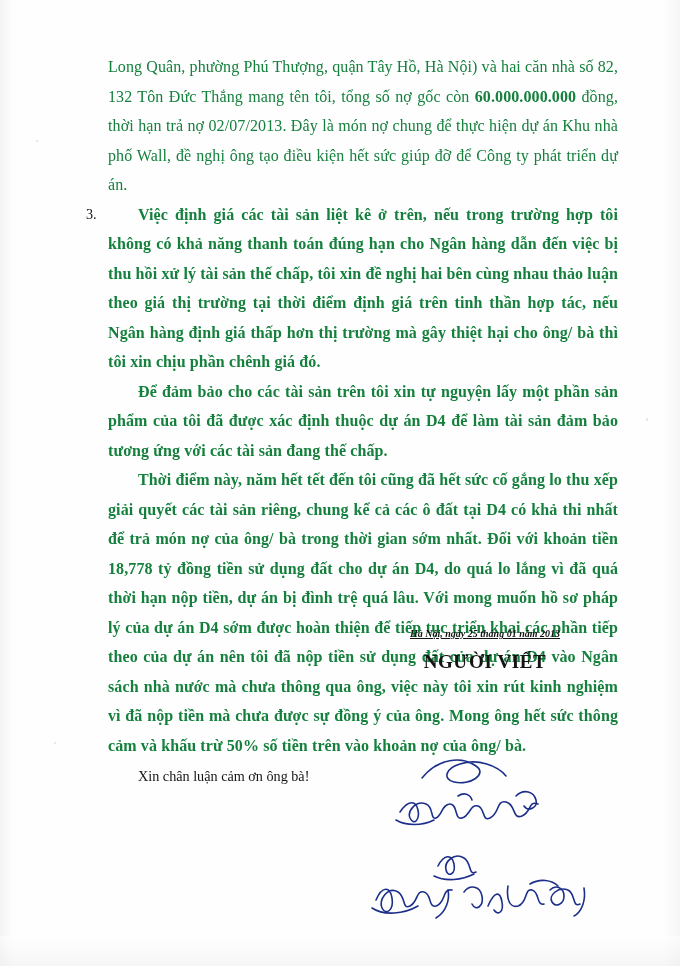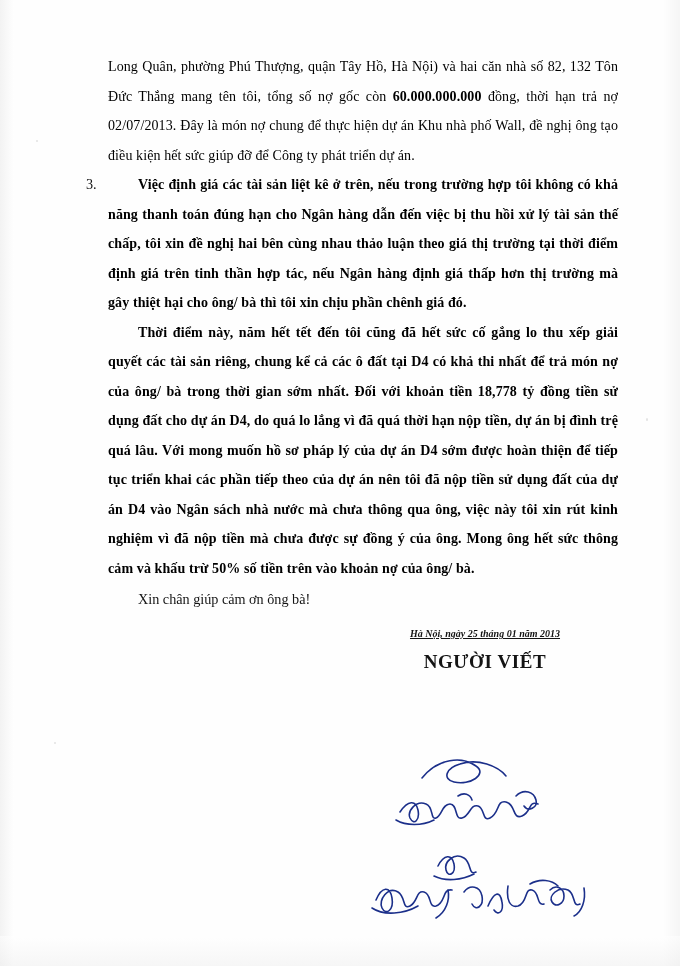--- a/index.html
+++ b/index.html
@@ -24,24 +24,24 @@
   }
   .doc-body {
     position: absolute;
     left: 108px;
     top: 52px;
     width: 510px;
   }
   p.para {
     margin: 0 0 0 0;
     text-align: justify;
-    font-size: 14px;
+    font-size: 16px;
     line-height: 29.5px;
     letter-spacing: 0.1px;
-    color: #000000;
+    color: #15803d;
   }
   p.para.indent-first {
     text-indent: 30px;
     font-weight: bold;
   }
   .numbered {
     position: relative;
     display: flex;
     align-items: flex-start;
   }
@@ -137,25 +137,26 @@
 
   <div class="doc-body">
 
     <p class="para"><span>Long Quân, phường Phú Thượng, quận Tây Hồ, Hà Nội) và hai căn nhà số 82, 132 Tôn Đức Thắng mang tên tôi, tổng số nợ gốc còn </span><span class="bold-amt">60.000.000.000</span><span> đồng, thời hạn trả nợ 02/07/2013. Đây là món nợ chung để thực hiện dự án Khu nhà phố Wall, đề nghị ông tạo điều kiện hết sức giúp đỡ để Công ty phát triển dự án.</span></p>
 
     <div class="numbered" style="margin-top:0;">
       <span class="num-label">3.</span>
       <p class="para indent-first">Việc định giá các tài sản liệt kê ở trên, nếu trong trường hợp tôi không có khả năng thanh toán đúng hạn cho Ngân hàng dẫn đến việc bị thu hồi xử lý tài sản thế chấp, tôi xin đề nghị hai bên cùng nhau thảo luận theo giá thị trường tại thời điểm định giá trên tinh thần hợp tác, nếu Ngân hàng định giá thấp hơn thị trường mà gây thiệt hại cho ông/ bà thì tôi xin chịu phần chênh giá đó.</p>
     </div>
 
+    <p class="para indent-first">Để đảm bảo cho các tài sản trên tôi xin tự nguyện lấy một phần sản phẩm của tôi đã được xác định thuộc dự án D4 để làm tài sản đảm bảo tương ứng với các tài sản đang thế chấp.</p>
 
     <p class="para indent-first">Thời điểm này, năm hết tết đến tôi cũng đã hết sức cố gắng lo thu xếp giải quyết các tài sản riêng, chung kể cả các ô đất tại D4 có khả thi nhất để trả món nợ của ông/ bà trong thời gian sớm nhất. Đối với khoản tiền 18,778 tỷ đồng tiền sử dụng đất cho dự án D4, do quá lo lắng vì đã quá thời hạn nộp tiền, dự án bị đình trệ quá lâu. Với mong muốn hồ sơ pháp lý của dự án D4 sớm được hoàn thiện để tiếp tục triển khai các phần tiếp theo của dự án nên tôi đã nộp tiền sử dụng đất của dự án D4 vào Ngân sách nhà nước mà chưa thông qua ông, việc này tôi xin rút kinh nghiệm vì đã nộp tiền mà chưa được sự đồng ý của ông. Mong ông hết sức thông cảm và khấu trừ 50% số tiền trên vào khoản nợ của ông/ bà.</p>
 
 
-    <p class="closing-line">Xin chân giúp cảm ơn ông bà!</p>
+    <p class="closing-line">Xin chân luận cảm ơn ông bà!</p>
   </div>
 
   <div class="sign-block">
     <div class="sign-date">Hà Nội, ngày 25 tháng 01 năm 2013</div>
     <div class="sign-role">NGƯỜI VIẾT</div>
   </div>
 
   <div class="signature-area">
     <svg class="sig-svg" width="300" height="230" viewBox="0 0 300 230">
       <g fill="none" stroke="#1b2f8a" stroke-width="1.6" stroke-linecap="round" stroke-linejoin="round">

